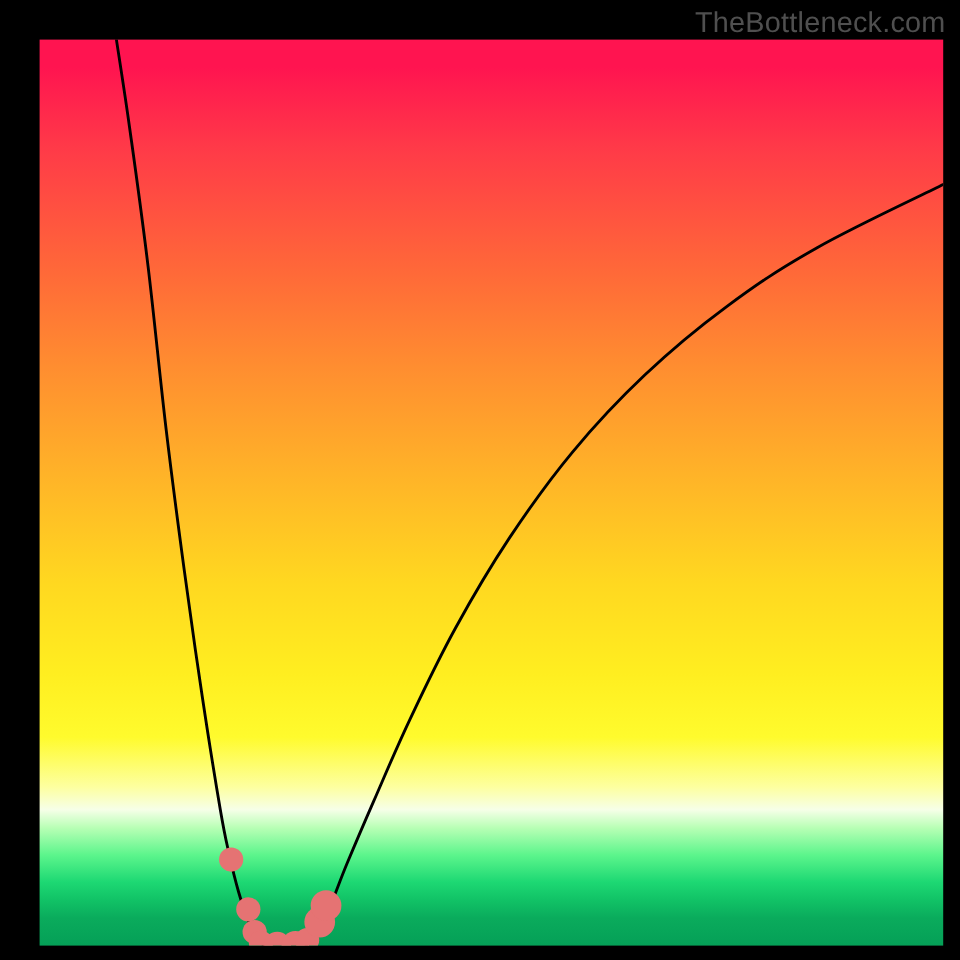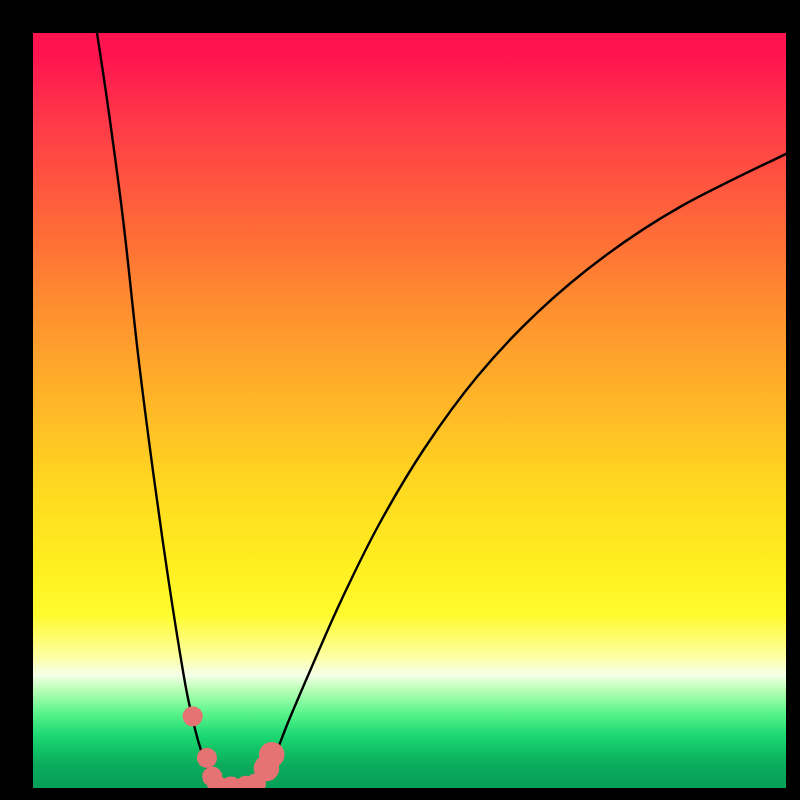--- a/index.html
+++ b/index.html
@@ -73,13 +73,14 @@
           <circle cx="179.21" cy="743.67" r="10.10" fill="#e57373" stroke="#c85a5a" stroke-width="0"></circle>
           <circle cx="184.48" cy="752.74" r="10.10" fill="#e57373" stroke="#c85a5a" stroke-width="0"></circle>
           <circle cx="198.04" cy="755.00" r="11.45" fill="#e57373" stroke="#c85a5a" stroke-width="0"></circle>
           <circle cx="213.10" cy="754.25" r="11.45" fill="#e57373" stroke="#c85a5a" stroke-width="0"></circle>
           <circle cx="222.89" cy="750.47" r="10.10" fill="#e57373" stroke="#c85a5a" stroke-width="0"></circle>
           <circle cx="233.43" cy="735.37" r="12.81" fill="#e57373" stroke="#c85a5a" stroke-width="0"></circle>
           <circle cx="238.70" cy="721.78" r="12.81" fill="#e57373" stroke="#c85a5a" stroke-width="0"></circle>
         </g>
     </svg>
   </div>
+  <div class="watermark">TheBottleneck.com</div>
 </div>
 
 </body></html>

